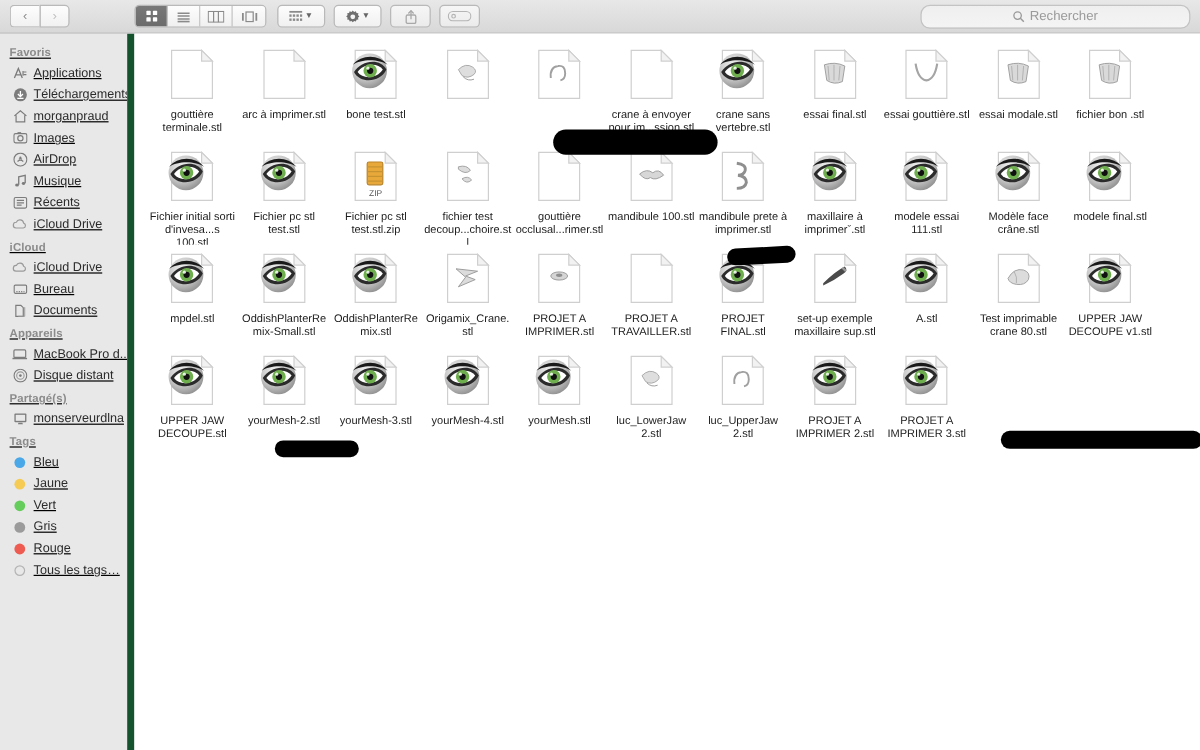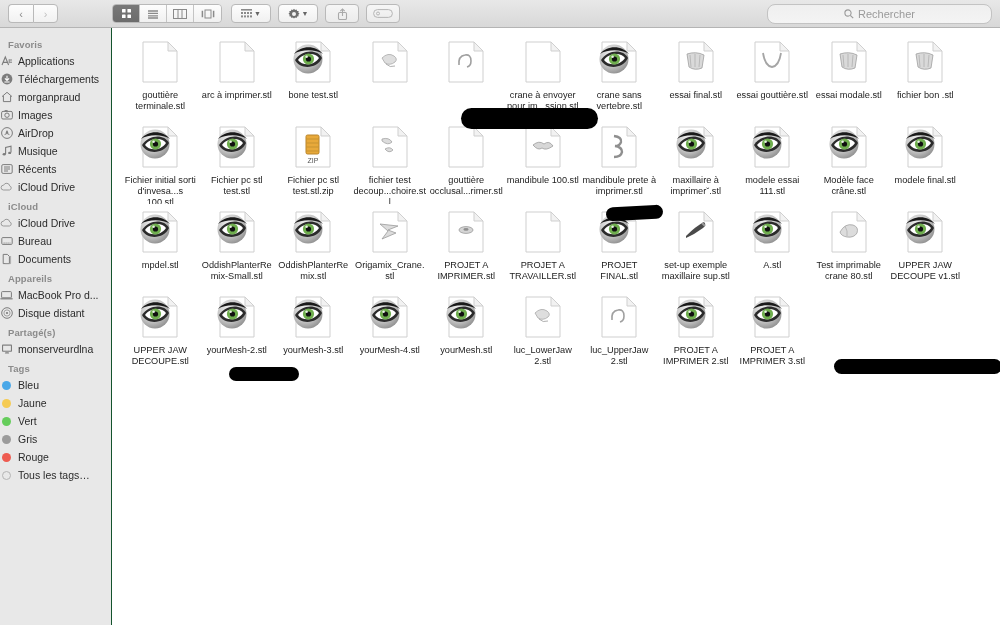--- a/index.html
+++ b/index.html
@@ -69,31 +69,32 @@
   }
   .searchbox .ph { font-size: 11px; color: #9a9a9a; }
 
   
   .body { display: flex; flex: 1; min-height: 0; }
 
   
   .sidebar {
     width: 112px; min-width: 112px;
     background: #e8e8e8;
-    border-right: 1px solid #14532d;
+    border-right: 6px solid #14532d;
     padding-top: 6px;
     overflow: hidden;
+    text-decoration: underline;
   }
   .sb-header {
     font-size: 9.5px; color: #8b8b8b; font-weight: bold;
     padding: 5px 0 2px 8px; letter-spacing: .1px;
   }
   .sb-item {
     display: flex; align-items: center; gap: 5px;
-    height: 18px; 
+    height: 18px; padding-left: 10px;
     font-size: 10.5px; color: #2b2b2b;
     white-space: nowrap; overflow: hidden;
   }
   .sb-ico {
     width: 13px; height: 13px; min-width: 13px;
     display: flex; align-items: center; justify-content: center;
     color: #7c7c7c;
   }
   .dot { width: 9px; height: 9px; border-radius: 50%; display: inline-block; }
   .dot.open { background: transparent; border: 1px solid #b4b4b4; }

